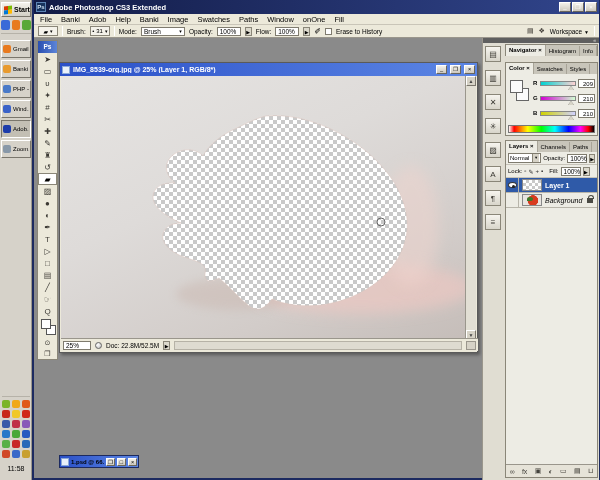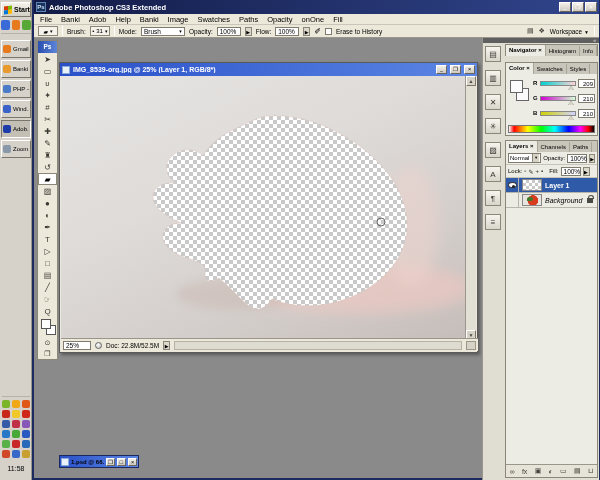--- a/index.html
+++ b/index.html
@@ -213,21 +213,21 @@
   <div class="menubar">
 
   <span class="menu-item">File</span>
       <span class="menu-item">Banki</span>
       <span class="menu-item">Adob</span>
       <span class="menu-item">Help</span>
       <span class="menu-item">Banki</span>
       <span class="menu-item">Image</span>
       <span class="menu-item">Swatches</span>
       <span class="menu-item">Paths</span>
-      <span class="menu-item">Opacity</span>
+      <span class="menu-item">Window</span>
       <span class="menu-item">onOne</span>
       <span class="menu-item">Fill</span>
     </div>
 
   <div class="optionsbar">
     <span class="tool-chip">
         <span>▰</span>
         <span class="tri">▾</span>
       </span>
     <span class="opt-sep"></span>

